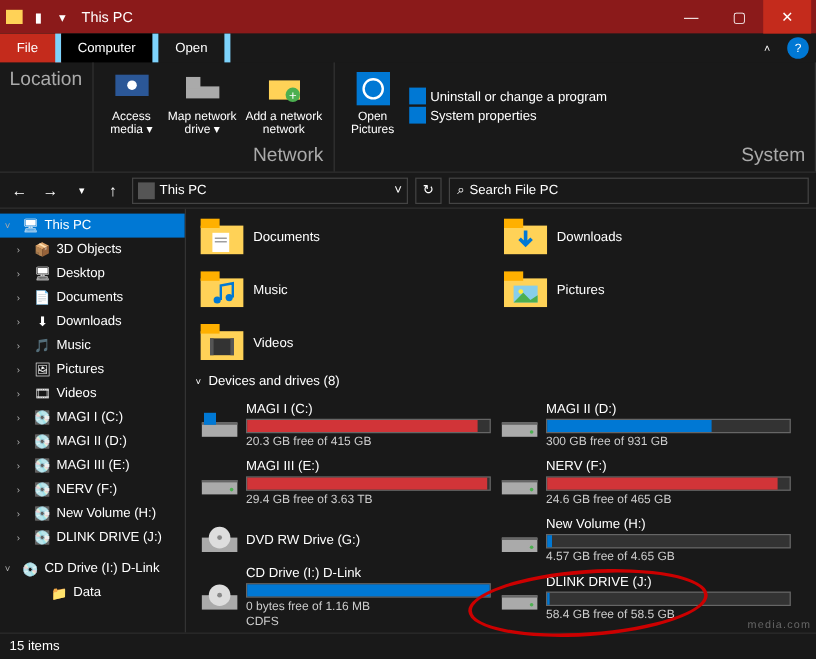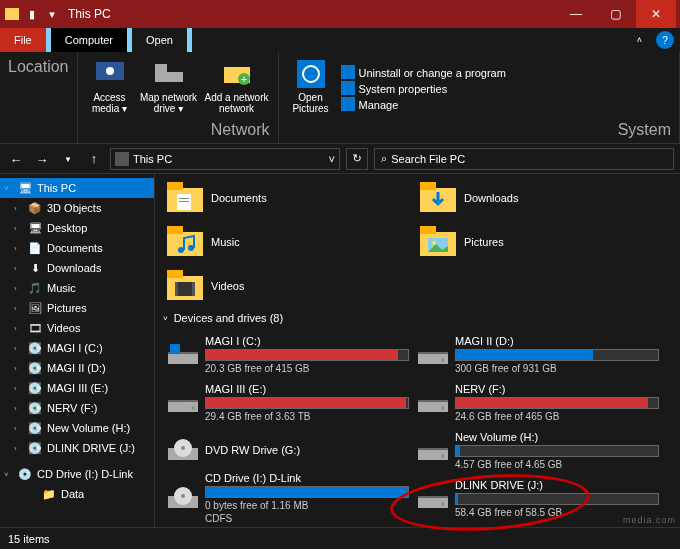--- a/index.html
+++ b/index.html
@@ -143,24 +143,20 @@
         </div>
       <div class="syslist">
         <div class="sysrow">
             <div class="sicn"></div>
             <span>Uninstall or change a program</span>
           </div>
         <div class="sysrow">
             <div class="sicn"></div>
             <span>System properties</span>
           </div>
-        <div class="sysrow">
-            <div class="sicn"></div>
-            <span>Manage</span>
-          </div>
       </div>
     </div>
     <div class="label">System</div>
   </div>
 </div>
 
 <div class="addrbar">
   <div class="navbtn">←</div>
   <div class="navbtn">→</div>
   <div class="navbtn" style="font-size:9px">▾</div>

